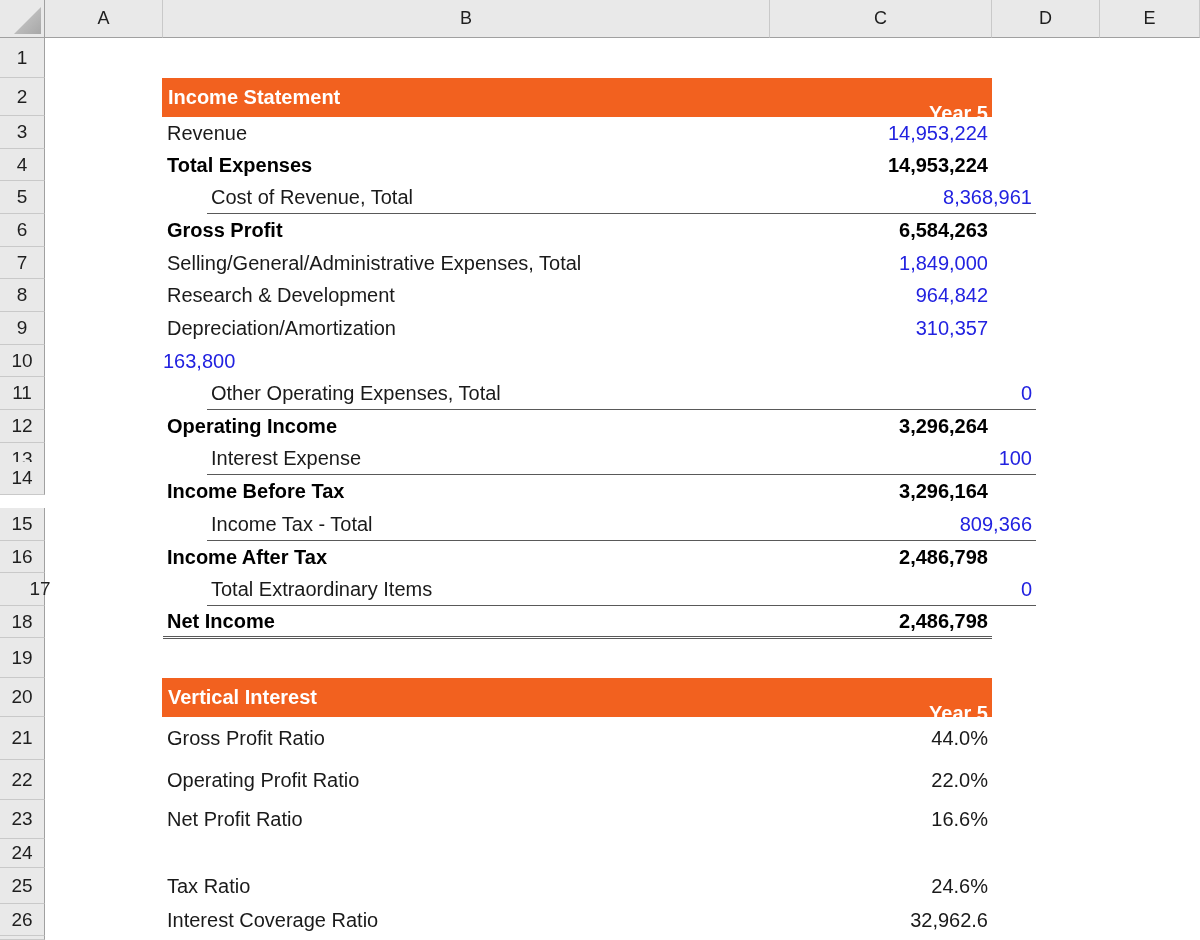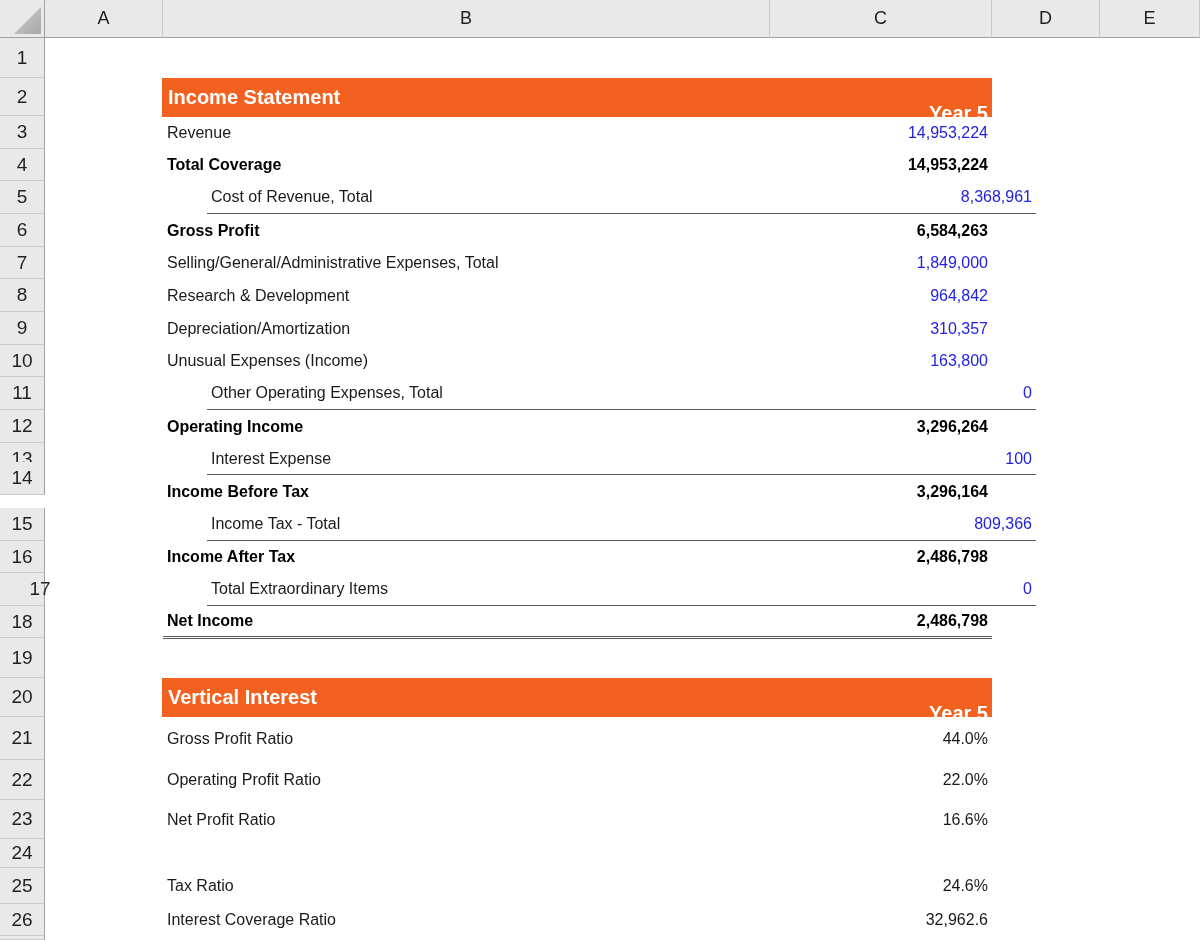--- a/index.html
+++ b/index.html
@@ -34,21 +34,21 @@
         font-size:19px;color:#1f1f1f;display:flex;align-items:center;justify-content:center;}
 
   
   .bar{position:absolute;left:162px;width:830px;height:39px;background:var(--orange);
        display:flex;align-items:center;justify-content:space-between;}
   .bar .bar-title{color:#fff;font-weight:700;font-size:20px;padding-left:6px;}
   .bar .bar-period{color:#fff;font-weight:700;font-size:20px;padding-right:4px;margin-top:32px;}
 
   
   .r{position:absolute;left:163px;width:829px;display:flex;align-items:center;
-     justify-content:space-between;font-size:16px;}
+     justify-content:space-between;font-size:20px;}
   .r .lbl{padding-left:4px;white-space:nowrap;}
   .r .val{padding-right:4px;white-space:nowrap;text-align:right;}
   .r .val.blue{color:var(--blue);}
   .r.bold .lbl,.r.bold .val{font-weight:700;color:#000;}
   .r.bb{border-bottom:1px solid var(--rule);margin-left:44px;}
   .r.bbd{border-bottom:3px double var(--rule);}
 </style>
 </head>
 <body>
 
@@ -100,21 +100,21 @@
     <div class="bar" style="top:78px">
       <span class="bar-title">Income Statement</span>
       <span class="bar-period">Year 5</span>
     </div>
 
     <div class="r" style="top:117px;height:32px">
       <div class="lbl">Revenue</div>
       <div class="val blue">14,953,224</div>
     </div>
     <div class="r bold" style="top:149px;height:32px">
-      <div class="lbl">Total Coverage</div>
+      <div class="lbl">Total Expenses</div>
       <div class="val">14,953,224</div>
     </div>
     <div class="r bb" style="top:181px;height:33px">
       <div class="lbl">Cost of Revenue, Total</div>
       <div class="val blue">8,368,961</div>
     </div>
     <div class="r bold" style="top:214px;height:33px">
       <div class="lbl">Gross Profit</div>
       <div class="val">6,584,263</div>
     </div>
@@ -124,21 +124,20 @@
     </div>
     <div class="r" style="top:279px;height:33px">
       <div class="lbl">Research &amp; Development</div>
       <div class="val blue">964,842</div>
     </div>
     <div class="r" style="top:312px;height:33px">
       <div class="lbl">Depreciation/Amortization</div>
       <div class="val blue">310,357</div>
     </div>
     <div class="r" style="top:345px;height:32px">
-      <div class="lbl">Unusual Expenses (Income)</div>
       <div class="val blue">163,800</div>
     </div>
     <div class="r bb" style="top:377px;height:33px">
       <div class="lbl">Other Operating Expenses, Total</div>
       <div class="val blue">0</div>
     </div>
     <div class="r bold" style="top:410px;height:33px">
       <div class="lbl">Operating Income</div>
       <div class="val">3,296,264</div>
     </div>

